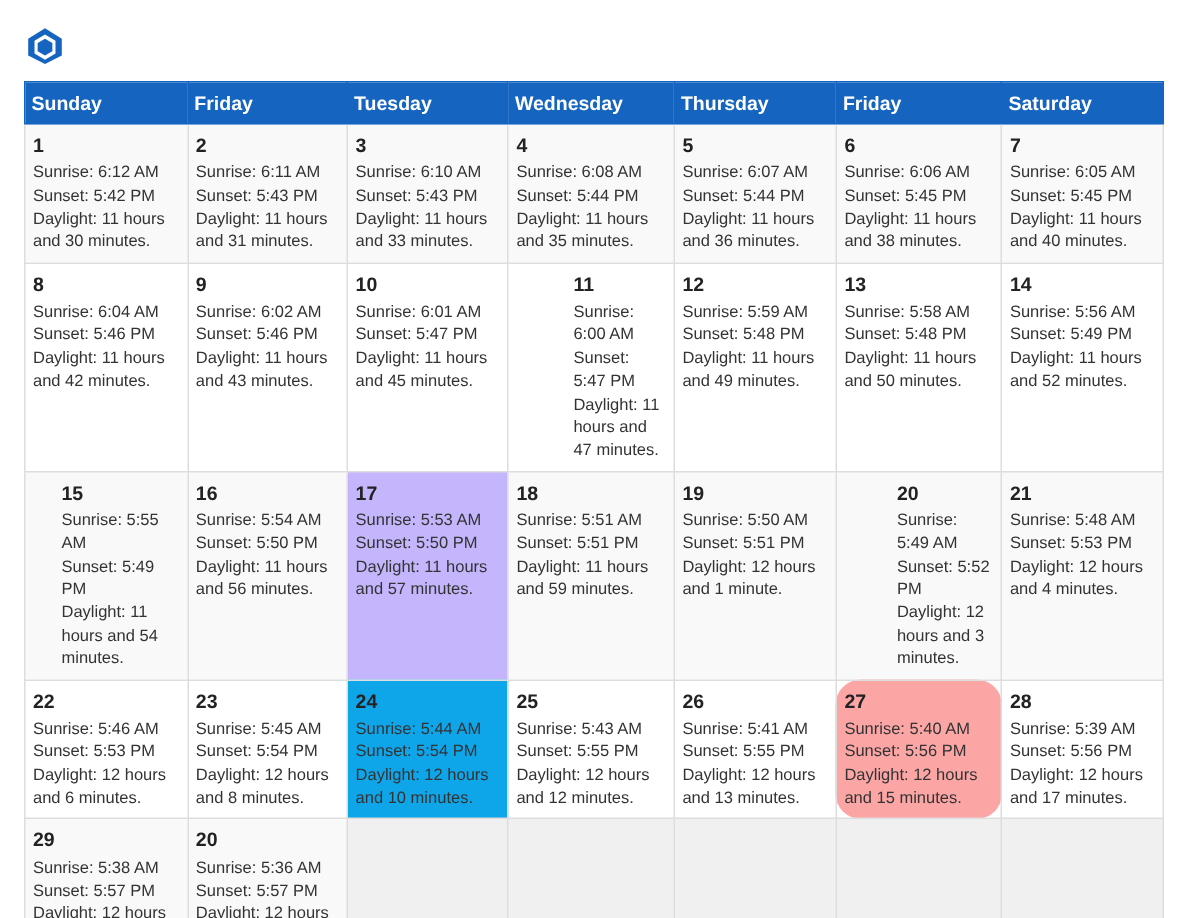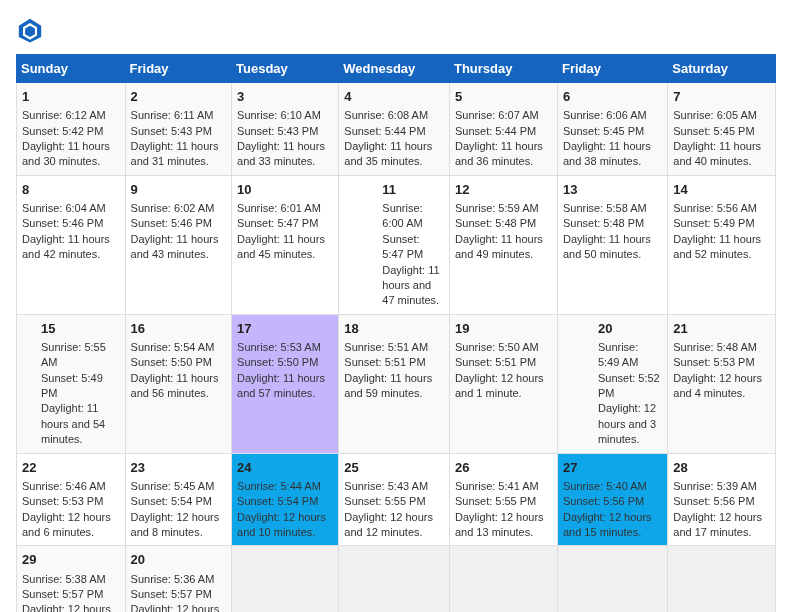--- a/index.html
+++ b/index.html
@@ -227,21 +227,21 @@
           <div class="day-detail">Sunrise: 5:44 AM<br>Sunset: 5:54 PM<br>Daylight: 12 hours and 10 minutes.</div>
         </td>
         <td style="background: rgb(255, 255, 255);">
           <span class="day-number">25</span>
           <div class="day-detail">Sunrise: 5:43 AM<br>Sunset: 5:55 PM<br>Daylight: 12 hours and 12 minutes.</div>
         </td>
         <td style="background: rgb(255, 255, 255);">
           <span class="day-number">26</span>
           <div class="day-detail">Sunrise: 5:41 AM<br>Sunset: 5:55 PM<br>Daylight: 12 hours and 13 minutes.</div>
         </td>
-        <td style="background: #0ea5e9;">
+        <td style="background: #fca5a5; border-radius: 17px;">
           <span class="day-number">27</span>
           <div class="day-detail">Sunrise: 5:40 AM<br>Sunset: 5:56 PM<br>Daylight: 12 hours and 15 minutes.</div>
         </td>
         <td style="background: rgb(255, 255, 255);">
           <span class="day-number">28</span>
           <div class="day-detail">Sunrise: 5:39 AM<br>Sunset: 5:56 PM<br>Daylight: 12 hours and 17 minutes.</div>
         </td>
       </tr>
       <tr style="background: rgb(249, 249, 249);">
         <td style="background: rgb(249, 249, 249);">

